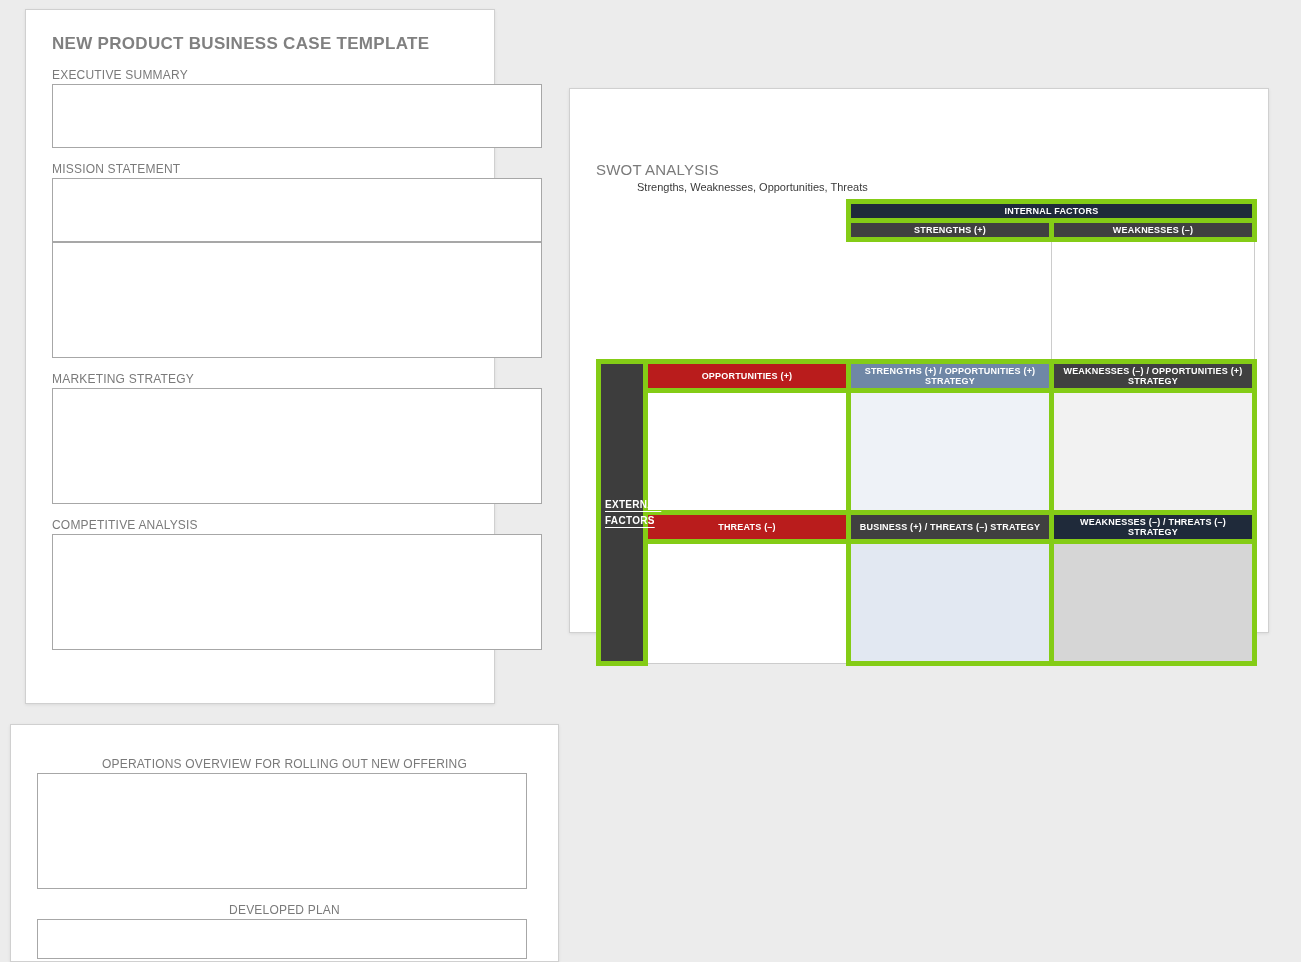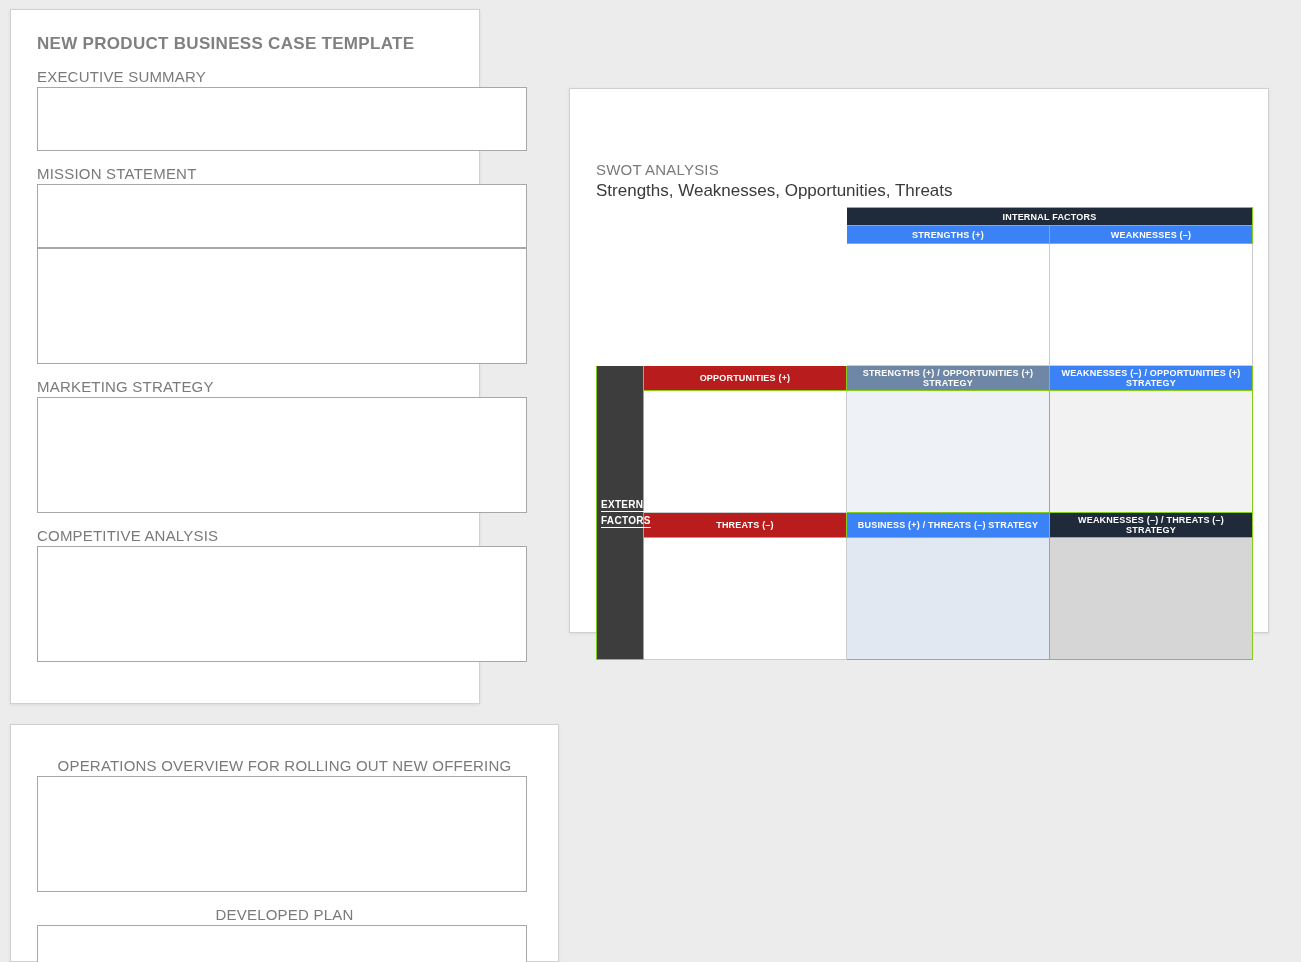--- a/index.html
+++ b/index.html
@@ -11,33 +11,33 @@
     overflow: hidden;
     position: relative;
   }
   .page {
     position: absolute;
     background: #fff;
     border: 1px solid #d0d0d0;
     box-shadow: 0 1px 3px rgba(0,0,0,0.08);
     padding: 24px 26px;
   }
-  .page1 { left: 10px; top: 9px; width: 470px; height: 695px; }
+  .page1 { left: 25px; top: 9px; width: 470px; height: 695px; }
   .page2 { left: 10px; top: 724px; width: 549px; height: 238px; text-align: center; }
   .page3 { left: 569px; top: 88px; width: 700px; height: 545px; }
 
   .doc-title {
     font-size: 17px;
     font-weight: bold;
     color: #808080;
     letter-spacing: 0.3px;
     margin-bottom: 8px;
   }
   .section-label {
-    font-size: 15px;
+    font-size: 12px;
     color: #7a7a7a;
     margin-top: 14px;
     margin-bottom: 2px;
     letter-spacing: 0.2px;
   }
   .page1 .section-label:first-of-type { margin-top: 4px; }
   .field {
     border: 1px solid #a7a7a7;
     background: #fff;
     width: 490px;
@@ -47,47 +47,48 @@
 
   
   .swot-title {
     font-size: 15px;
     color: #7a7a7a;
     margin-bottom: 3px;
     letter-spacing: 0.2px;
     margin-top: 48px;
   }
   .swot-sub {
-    font-size: 17px;
+    font-size: 11px;
     color: #3a3a3a;
     margin-bottom: 6px;
+    margin-left: 41px;
   }
   table.swot {
     border-collapse: collapse;
     width: 656px;
     table-layout: fixed;
   }
   table.swot td, table.swot th {
-    border: 1px solid #84cc16;
+    border: 5px solid #84cc16;
     font-size: 9px;
     font-weight: bold;
     color: #fff;
     text-align: center;
     vertical-align: middle;
     padding: 2px 4px;
     letter-spacing: 0.2px;
   }
   .col-side { width: 47px; }
   .col-main { width: 203px; }
   .h-hdr { height: 18px; }
   .h-body { height: 122px; }
 
   .bg-empty { background: transparent; border: 1px solid transparent !important; }
   .bg-navy { background: #1f2a3a; }
-  .bg-slate { background: #3b82f6; }
+  .bg-slate { background: #404040; }
   .bg-charcoal { background: #3d3d3d; }
   .bg-gray { background: #b91c1c; }
   .bg-steel { background: #6f87a6; }
   .bg-white-cell { background: #fff; }
   .bg-faint { background: #eef2f7; }
   .bg-lg1 { background: #f2f2f2; }
   .bg-pale { background: #e2e8f2; }
   .bg-lg2 { background: #d6d6d6; }
 
   .side-label {

